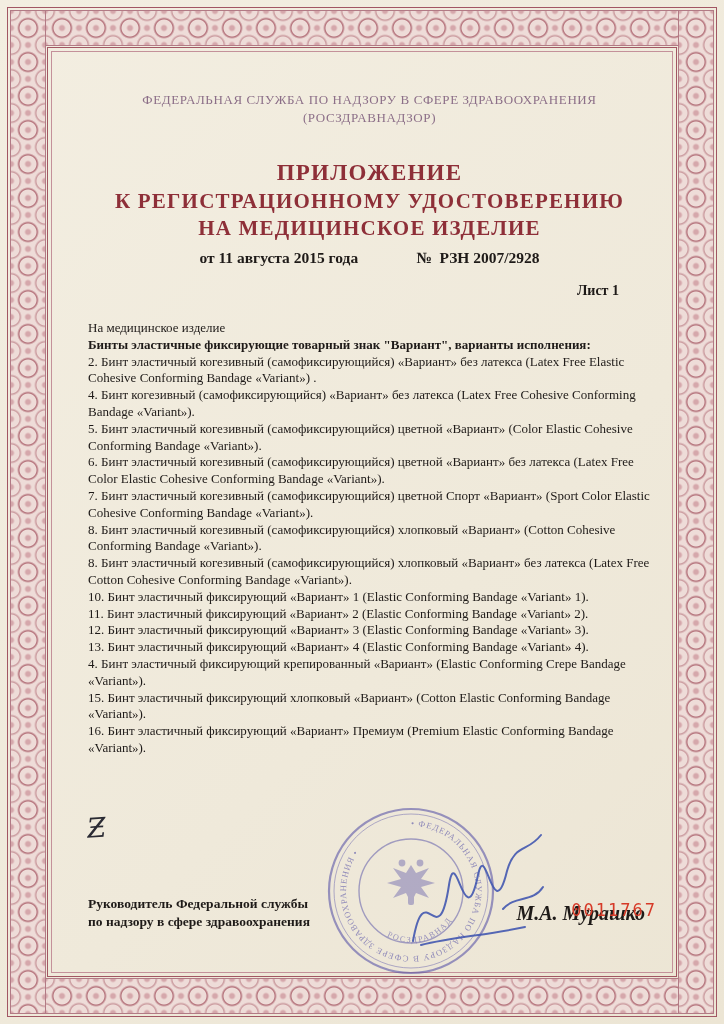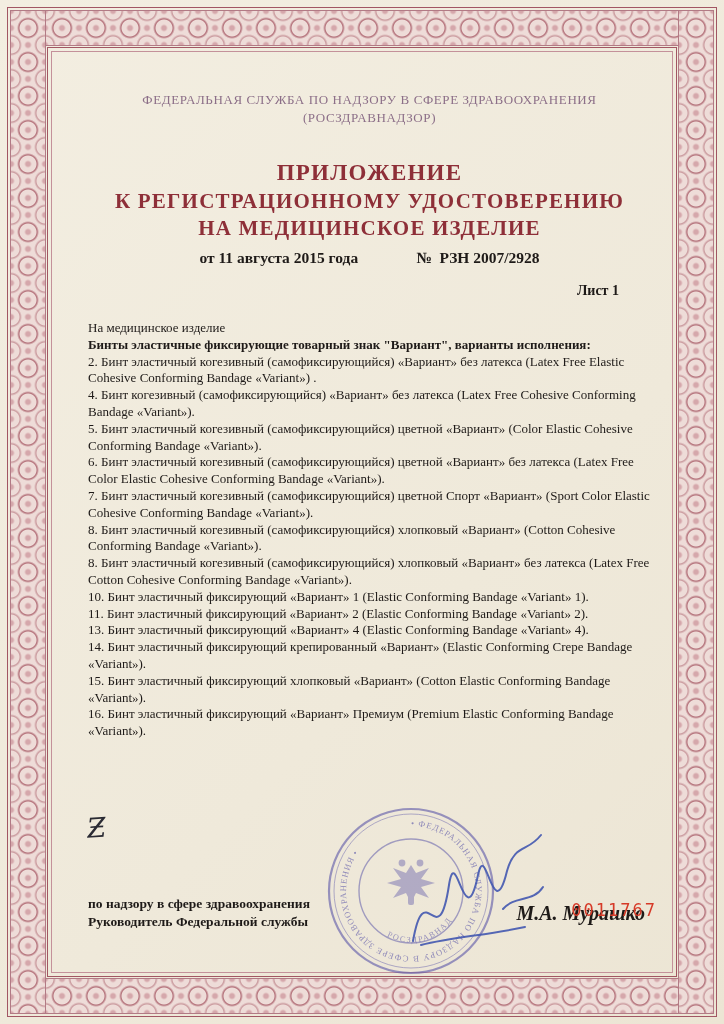--- a/index.html
+++ b/index.html
@@ -86,22 +86,23 @@
       <p class="product-title">Бинты эластичные фиксирующие товарный знак "Вариант", варианты исполнения:</p>
       <p>2. Бинт эластичный когезивный (самофиксирующийся) «Вариант» без латекса (Latex Free Elastic Cohesive Conforming Bandage «Variant») .</p>
       <p>4. Бинт когезивный (самофиксирующийся) «Вариант» без латекса (Latex Free Cohesive Conforming Bandage «Variant»).</p>
       <p>5. Бинт эластичный когезивный (самофиксирующийся) цветной «Вариант» (Color Elastic Cohesive Conforming Bandage «Variant»).</p>
       <p>6. Бинт эластичный когезивный (самофиксирующийся) цветной «Вариант» без латекса (Latex Free Color Elastic Cohesive Conforming Bandage «Variant»).</p>
       <p>7. Бинт эластичный когезивный (самофиксирующийся) цветной Спорт «Вариант» (Sport Color Elastic Cohesive Conforming Bandage «Variant»).</p>
       <p>8. Бинт эластичный когезивный (самофиксирующийся) хлопковый «Вариант» (Cotton Cohesive Conforming Bandage «Variant»).</p>
       <p>8. Бинт эластичный когезивный (самофиксирующийся) хлопковый «Вариант» без латекса (Latex Free Cotton Cohesive Conforming Bandage «Variant»).</p>
       <p>10. Бинт эластичный фиксирующий «Вариант» 1 (Elastic Conforming Bandage «Variant» 1).</p>
       <p>11. Бинт эластичный фиксирующий «Вариант» 2 (Elastic Conforming Bandage «Variant» 2).</p>
+      <p>12. Бинт эластичный фиксирующий «Вариант» 3 (Elastic Conforming Bandage «Variant» 3).</p>
       <p>13. Бинт эластичный фиксирующий «Вариант» 4 (Elastic Conforming Bandage «Variant» 4).</p>
-      <p>14. Бинт эластичный фиксирующий крепированный «Вариант» (Elastic Conforming Crepe Bandage «Variant»).</p>
+      <p>4. Бинт эластичный фиксирующий крепированный «Вариант» (Elastic Conforming Crepe Bandage «Variant»).</p>
       <p>15. Бинт эластичный фиксирующий хлопковый «Вариант» (Cotton Elastic Conforming Bandage «Variant»).</p>
       <p>16. Бинт эластичный фиксирующий «Вариант» Премиум (Premium Elastic Conforming Bandage «Variant»).</p>
     </div>
 
     <div class="handwritten">Ƶ</div>
 
     <div class="stamp">
       <svg width="176" height="176" viewBox="0 0 176 176">
         <circle cx="88" cy="88" r="82" fill="none" stroke="#5a55a8" stroke-width="2.2" opacity=".8"></circle>
         <circle cx="88" cy="88" r="77" fill="none" stroke="#5a55a8" stroke-width="1" opacity=".6"></circle>
@@ -130,22 +131,22 @@
         <g fill="none" stroke="#3f55b0" stroke-width="2" stroke-linecap="round" opacity=".88">
           <path d="M30 128 C 42 60, 55 145, 66 72 C 73 28, 82 126, 95 62 C 103 25, 110 116, 124 58 C 132 30, 144 40, 158 22"></path>
           <path d="M38 132 C 70 124, 105 122, 142 114"></path>
           <path d="M120 96 C 132 82, 150 90, 160 74"></path>
         </g>
       </svg>
     </div>
 
     <div class="footer-row">
       <div class="signer-role">
+        <div>Руководитель Федеральной службы</div>
         <div>по надзору в сфере здравоохранения</div>
-        <div>Руководитель Федеральной службы</div>
       </div>
       <div class="signer-name">М.А. Мурашко</div>
     </div>
 
     <div class="serial">0011767</div>
 
   </div>
 </div>
 
 </body></html>

